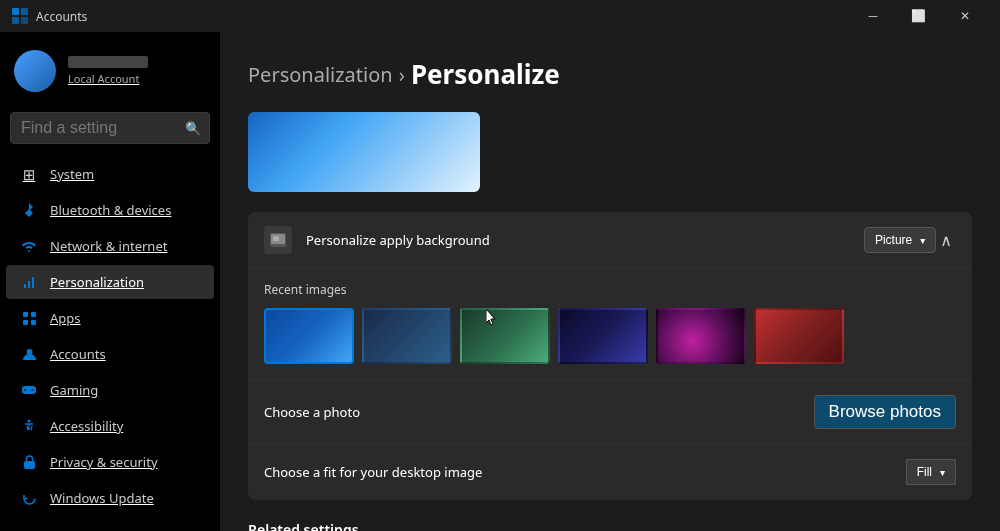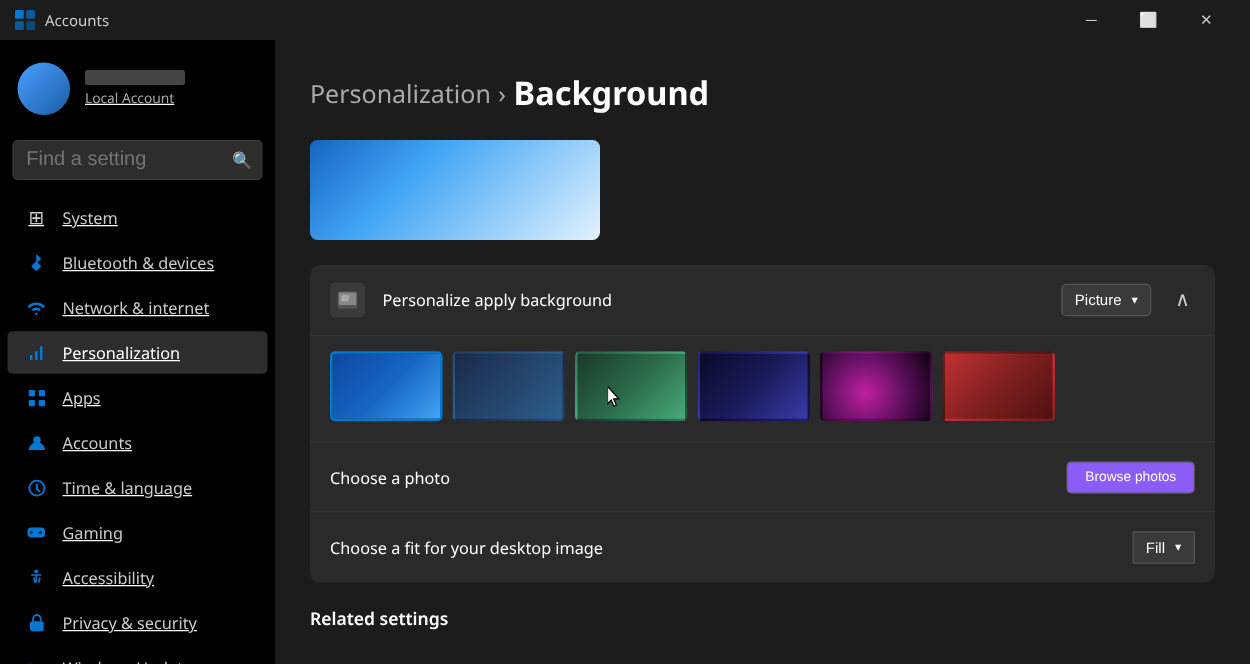--- a/index.html
+++ b/index.html
@@ -173,21 +173,21 @@
       background: #3a3a3a;
       border-radius: 4px;
       display: flex; align-items: center; justify-content: center;
       margin-right: 14px;
       flex-shrink: 0;
       font-size: 14px;
     }
     .row-text { flex: 1; }
     .row-title { font-size: 13px; color: #fff; }
     .row-subtitle { font-size: 11px; color: #aaa; margin-top: 2px; }
-    .row-control { margin-left: auto; display: flex; align-items: center; gap: 15px; }
+    .row-control { margin-left: auto; display: flex; align-items: center; gap: 0; }
     .dropdown-btn {
       background: #3a3a3a;
       border: 1px solid #555;
       color: #fff;
       padding: 5px 10px;
       border-radius: 4px;
       font-size: 12px;
       cursor: pointer;
       display: flex; align-items: center; gap: 8px;
     }
@@ -215,26 +215,26 @@
     .img-thumb.selected { border-color: #0078d4; }
     .img-thumb-1 { background: linear-gradient(135deg, #0d47a1, #1565c0, #42a5f5); }
     .img-thumb-2 { background: linear-gradient(135deg, #1a2a4a, #2c5f8a); }
     .img-thumb-3 { background: linear-gradient(135deg, #1a3a2a, #2a6a4a, #4aaa7a); }
     .img-thumb-4 { background: linear-gradient(135deg, #0a0a2a, #1a1a5a, #3a3aaa); }
     .img-thumb-5 { background: radial-gradient(circle at 40% 60%, #c020a0, #601060, #100010); }
     .img-thumb-6 { background: linear-gradient(135deg, #c03030, #802020, #501010); }
 
     
     .browse-btn {
-      background: #8b5cf6;
+      background: #0c4a6e;
       border: 1px solid #555;
       color: #fff;
       padding: 6px 14px;
       border-radius: 4px;
-      font-size: 11px;
+      font-size: 17px;
       cursor: pointer;
     }
 
     
     .fit-dropdown {
       background: #3a3a3a;
       border: 1px solid #555;
       color: #fff;
       padding: 5px 10px;
       border-radius: 1px;
@@ -335,29 +335,20 @@
       <span class="nav-icon">
         <svg width="15" height="15" viewBox="0 0 15 15" fill="#0078d4">
             <circle cx="7.5" cy="5" r="3"></circle>
             <path d="M1 13c0-3.3 2.9-6 6.5-6s6.5 2.7 6.5 6H1z"></path>
           </svg>
       </span>
       <span>Accounts</span>
     </div>
     <div class="nav-item">
       <span class="nav-icon">
-        <svg width="15" height="15" viewBox="0 0 15 15" fill="#0078d4">
-            <circle cx="7.5" cy="7.5" r="6" stroke="#0078d4" stroke-width="1.5" fill="none"></circle>
-            <path d="M7.5 4v4l2.5 2.5" stroke="#0078d4" stroke-width="1.5" fill="none"></path>
-          </svg>
-      </span>
-      <span>Time &amp; language</span>
-    </div>
-    <div class="nav-item">
-      <span class="nav-icon">
         <svg width="16" height="12" viewBox="0 0 16 12" fill="#0078d4">
             <rect x="1" y="2" width="14" height="8" rx="3"></rect>
             <path d="M5 6H3m1-1v2M10 6h1.5M11 5.2l.8.8-.8.8" stroke="#1c1c1c" stroke-width="1.2" fill="none"></path>
           </svg>
       </span>
       <span>Gaming</span>
     </div>
     <div class="nav-item">
       <span class="nav-icon">
         <svg width="14" height="14" viewBox="0 0 14 14" fill="#0078d4">
@@ -386,21 +377,21 @@
       </span>
       <span>Windows Update</span>
     </div>
   </div>
 
   <div class="main-content">
 
     <div class="breadcrumb">
       <span class="breadcrumb-parent">Personalization</span>
       <span class="breadcrumb-sep">›</span>
-      <span class="breadcrumb-current">Background</span>
+      <span class="breadcrumb-current">Personalize</span>
     </div>
 
     <div class="bg-preview">
       <div class="bg-preview-inner"></div>
     </div>
 
     <div class="settings-section">
 
       <div class="settings-row">
         <div class="row-icon">
@@ -416,20 +407,21 @@
         <div class="row-control">
           <button class="dropdown-btn">
             <span>Picture</span>
             <span class="chevron-down">▾</span>
           </button>
           <button class="collapse-btn">∧</button>
         </div>
       </div>
 
       <div class="recent-images-row" style="position: relative;">
+        <div class="recent-images-label">Recent images</div>
         <div class="images-grid">
           <div class="img-thumb img-thumb-1 selected"></div>
           <div class="img-thumb img-thumb-2"></div>
           <div class="img-thumb img-thumb-3" style="position: relative;">
             
             
           </div>
           <div class="img-thumb img-thumb-4"></div>
           <div class="img-thumb img-thumb-5"></div>
           <div class="img-thumb img-thumb-6"></div>

